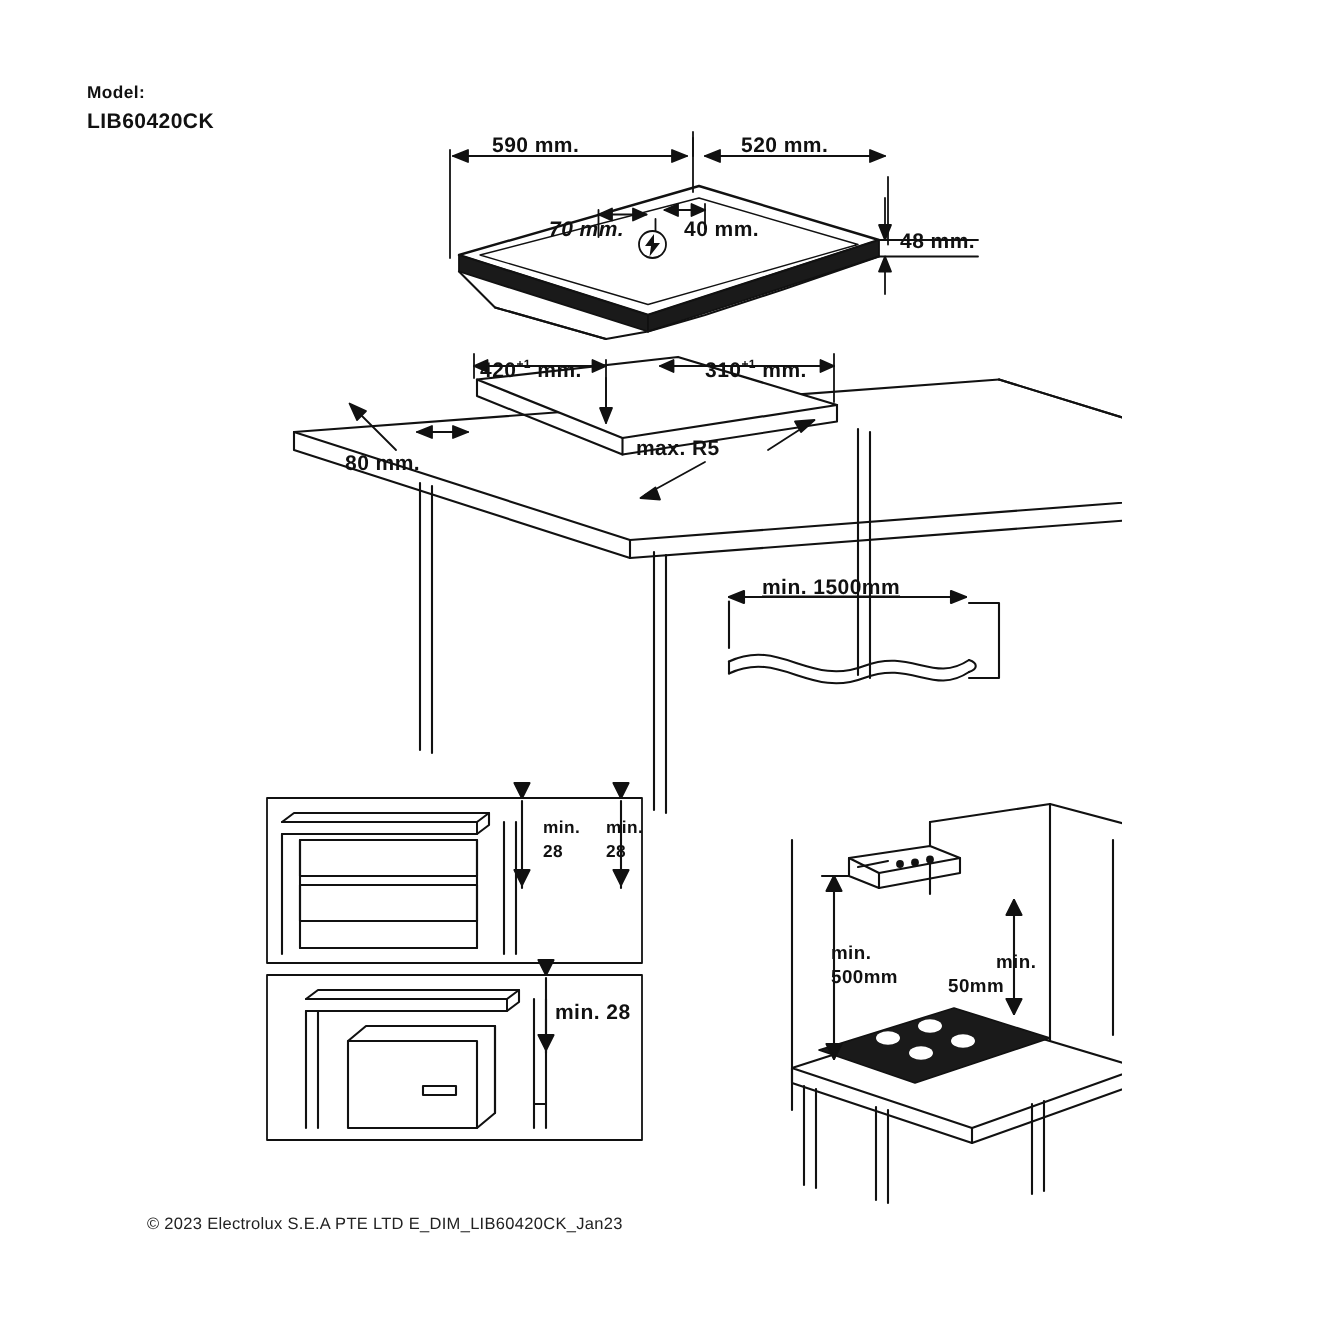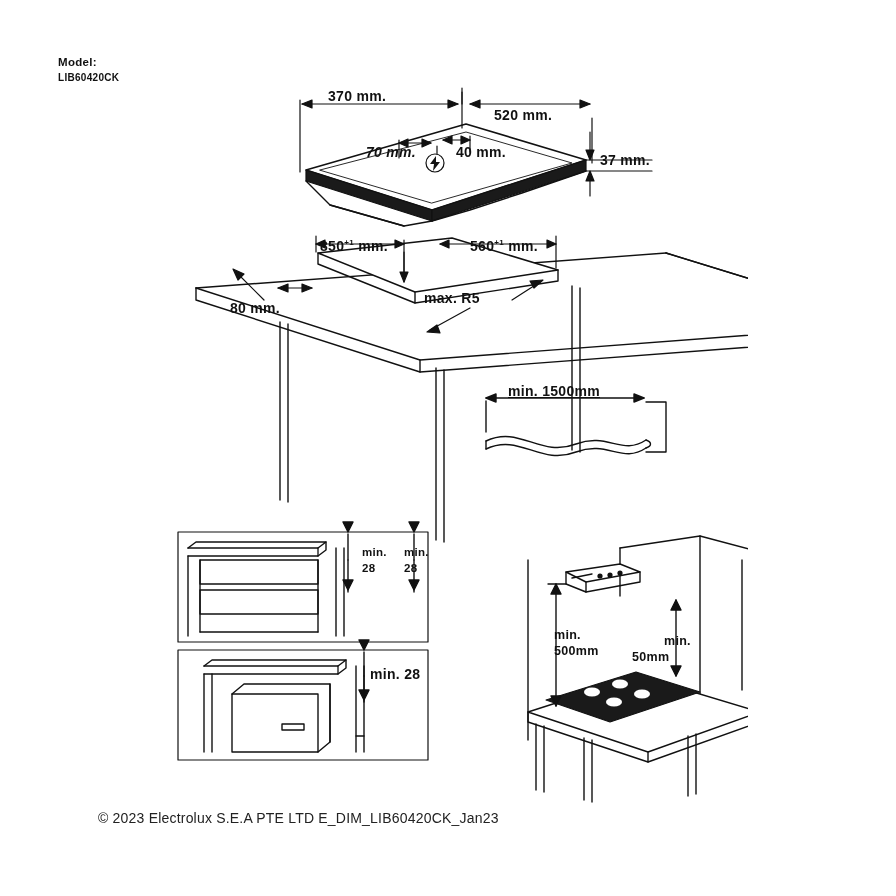--- a/index.html
+++ b/index.html
@@ -27,41 +27,41 @@
     color: #111111;
     font-family: "Liberation Sans", sans-serif;
     white-space: nowrap;
     letter-spacing: 0.3px;
   }
   .model-key {
     font-size: 11.5px;
     font-weight: bold;
   }
   .model-val {
-    font-size: 10px;
+    font-size: 14px;
     font-weight: bold;
   }
   .dim {
     font-size: 14px;
     font-weight: bold;
   }
   .dim-sm {
     font-size: 12.5px;
     font-weight: bold;
   }
   .dim-xs {
     font-size: 11.5px;
     font-weight: bold;
   }
   .sup {
     font-size: 8px;
     vertical-align: super;
   }
   .footer {
-    font-size: 14px;
+    font-size: 11px;
     color: #222222;
     letter-spacing: 0.2px;
   }
 </style>
 </head>
 <body>
 
 <div id="sheet">
 
   <svg width="896" height="896" viewBox="0 0 896 896">
@@ -288,31 +288,31 @@
         <polygon points="676,600 671,610 681,610" fill="#111111"></polygon>
         <polygon points="676,676 671,666 681,666" fill="#111111"></polygon>
       </g>
 
     </g>
   </svg>
 
   <div class="lbl model-key" style="left:58px; top:56px;">Model:</div>
   <div class="lbl model-val" style="left:58px; top:72px;">LIB60420CK</div>
 
-  <div class="lbl dim" style="left:328px; top:88px;">370 mm.</div>
-  <div class="lbl dim" style="left:494px; top:88px;margin-top:19px;">520 mm.</div>
+  <div class="lbl dim" style="left:328px; top:88px;">590 mm.</div>
+  <div class="lbl dim" style="left:494px; top:88px;">520 mm.</div>
   <div class="lbl dim" style="left:366px; top:144px;font-style:italic;">70 mm.</div>
   <div class="lbl dim" style="left:456px; top:144px;">40 mm.</div>
-  <div class="lbl dim" style="left:600px; top:152px;">37 mm.</div>
+  <div class="lbl dim" style="left:600px; top:152px;">48 mm.</div>
 
   <div class="lbl dim" style="left:320px; top:238px;">
-    <span>850</span><span class="sup">+1</span><span> mm.</span>
+    <span>420</span><span class="sup">+1</span><span> mm.</span>
   </div>
   <div class="lbl dim" style="left:470px; top:238px;">
-    <span>560</span><span class="sup">+1</span><span> mm.</span>
+    <span>310</span><span class="sup">+1</span><span> mm.</span>
   </div>
   <div class="lbl dim" style="left:230px; top:300px;">80 mm.</div>
   <div class="lbl dim" style="left:424px; top:290px;">max. R5</div>
 
   <div class="lbl dim" style="left:508px; top:383px;text-decoration:underline;">min. 1500mm</div>
 
   <div class="lbl dim-xs" style="left:362px; top:546px;">min.</div>
   <div class="lbl dim-xs" style="left:362px; top:562px;">28</div>
   <div class="lbl dim-xs" style="left:404px; top:546px;">min.</div>
   <div class="lbl dim-xs" style="left:404px; top:562px;">28</div>

